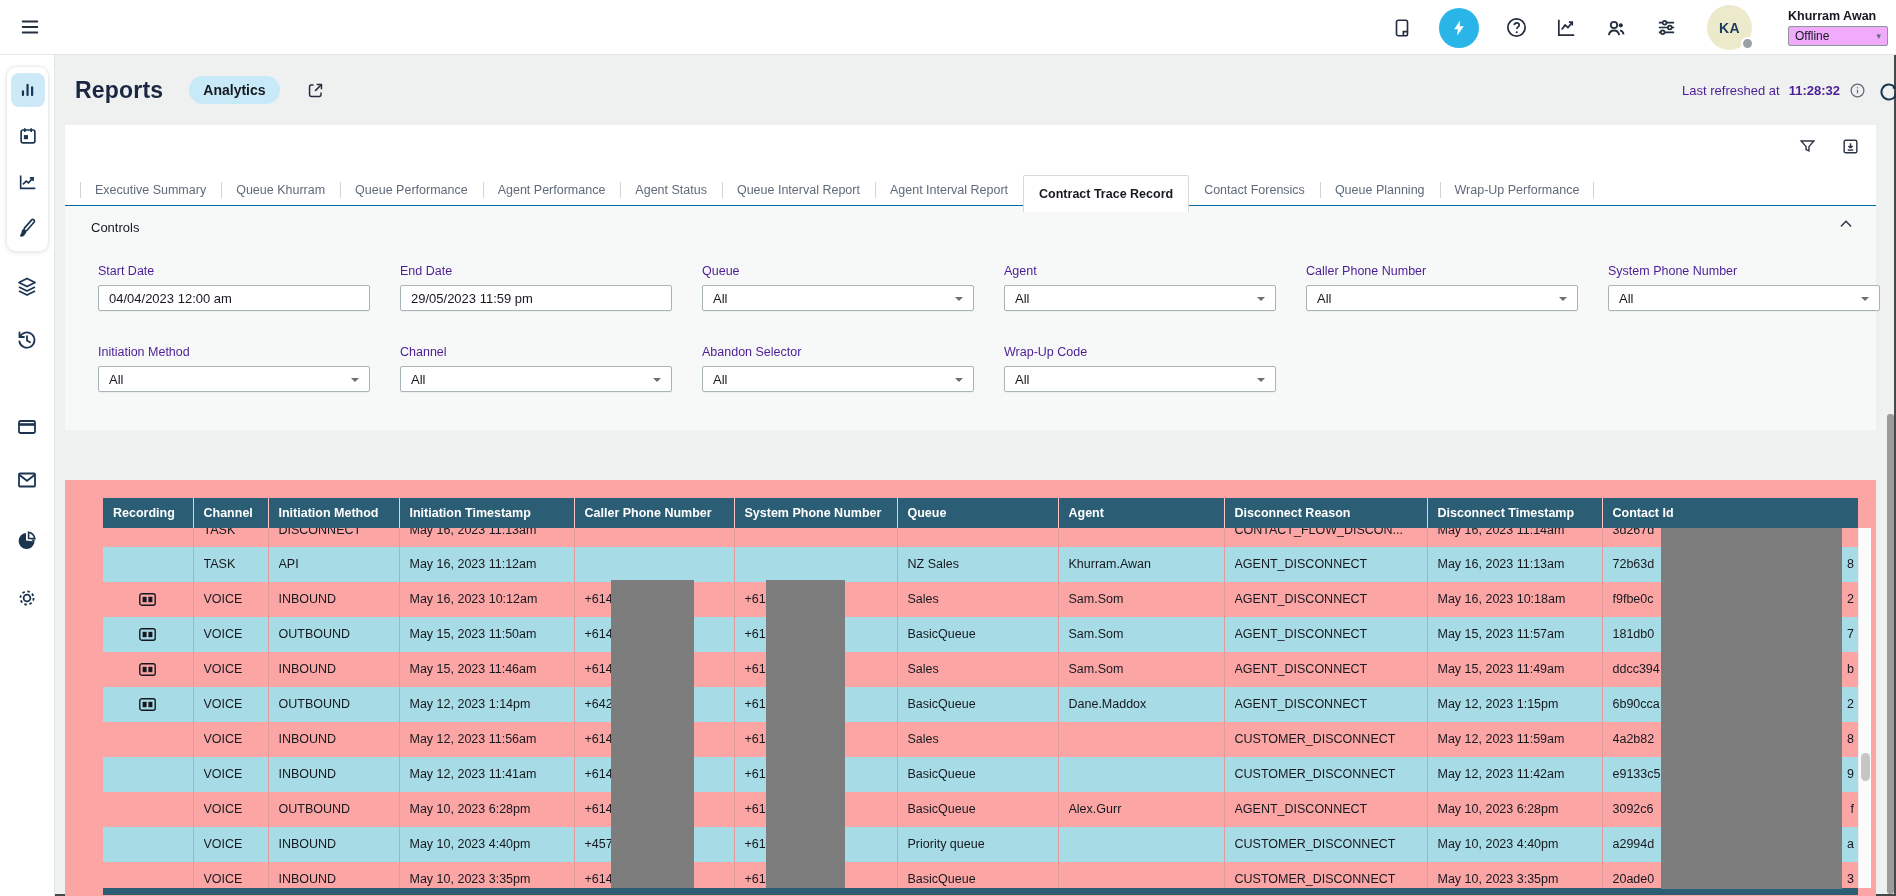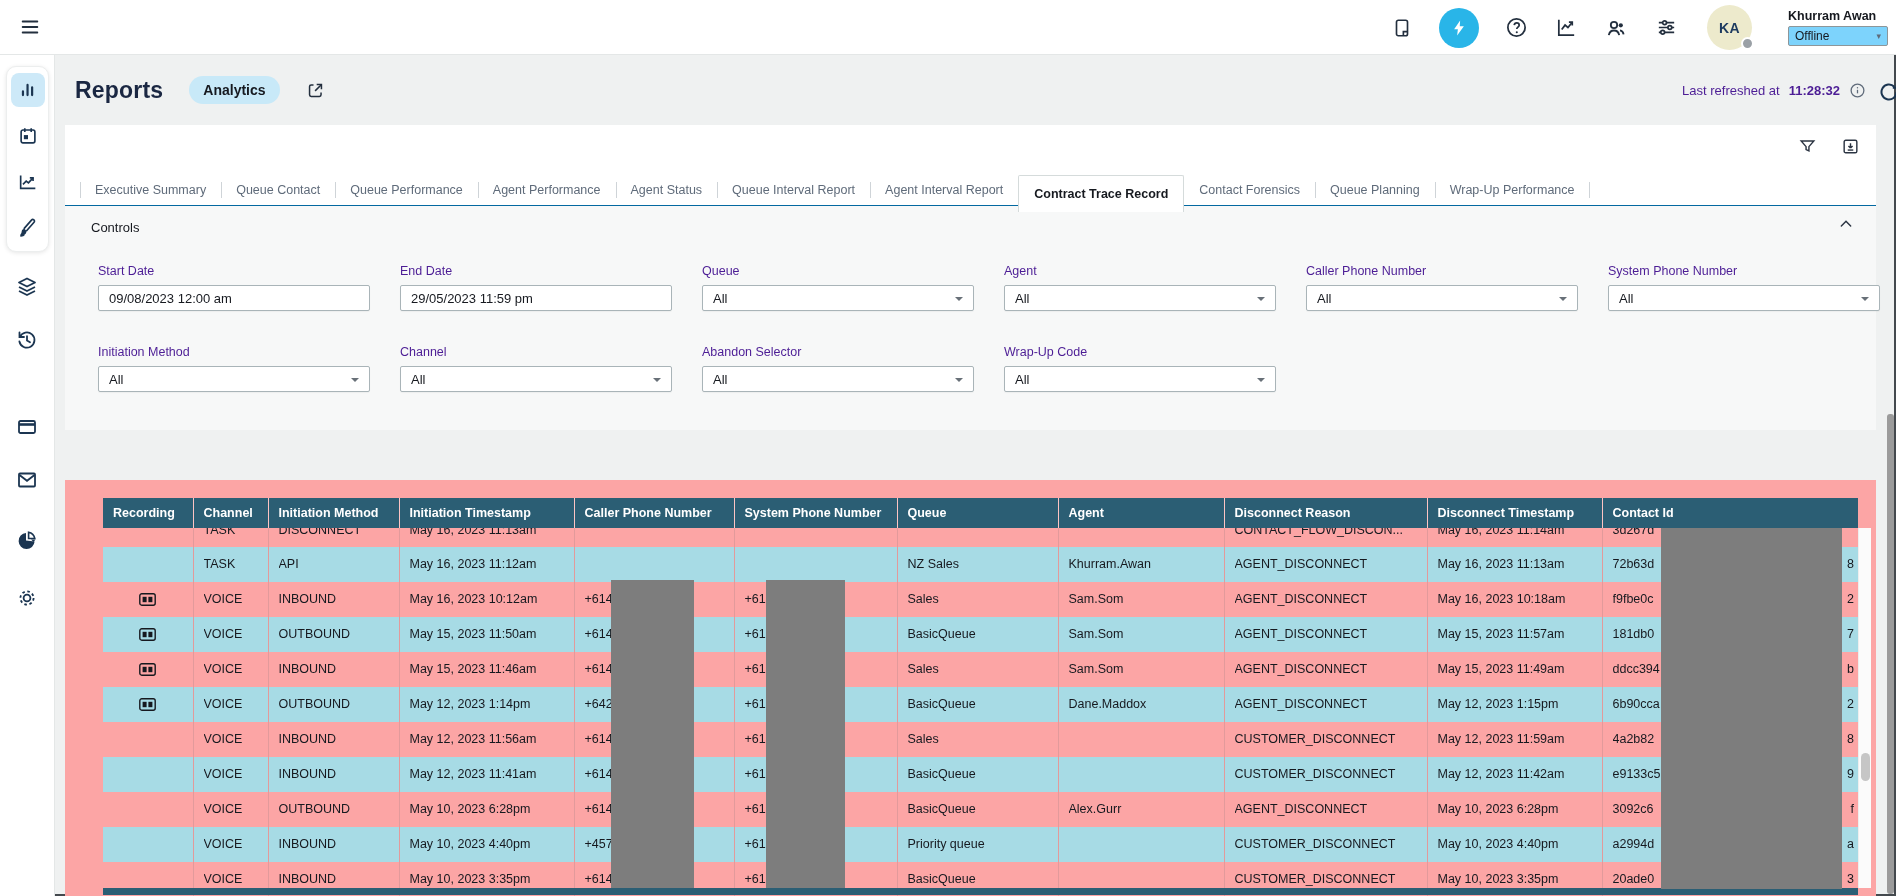--- a/index.html
+++ b/index.html
@@ -14,21 +14,21 @@
   .hamburger{position:absolute;left:14px;top:11px;width:32px;height:32px;display:flex;align-items:center;justify-content:center;cursor:pointer;background:none;border:none}
   .tb-right{position:absolute;right:8px;top:0;height:55px;display:flex;align-items:center;gap:24px}
   .tb-icon{width:26px;height:26px;display:flex;align-items:center;justify-content:center;background:none;border:none;cursor:pointer}
   .bolt-btn{width:40px;height:40px;border-radius:50%;background:#29b5e8;display:flex;align-items:center;justify-content:center;border:none;cursor:pointer}
   .avatar-wrap{position:relative;width:45px;height:45px;margin-left:4px}
   .avatar{width:45px;height:45px;border-radius:50%;background:#edeacc;display:flex;align-items:center;justify-content:center;
           font-weight:bold;font-size:14px;color:#1d3a5f;letter-spacing:.5px}
   .status-dot{position:absolute;right:-2px;bottom:0;width:13px;height:13px;border-radius:50%;background:#9aa0a6;border:2px solid #fff}
   .user-block{display:flex;flex-direction:column;gap:3px;margin-left:12px;width:100px}
   .user-name{font-size:12.5px;font-weight:bold;color:#16191f;white-space:nowrap}
-  .presence-select{height:20px;border:1px solid #8d9699;border-radius:2px;background:#7dd3fc;font-size:12px;color:#16191f;
+  .presence-select{height:20px;border:1px solid #8d9699;border-radius:2px;background:#f0abfc;font-size:12px;color:#16191f;
                    display:flex;align-items:center;justify-content:space-between;padding:0 6px;cursor:pointer;width:100px}
   .presence-select .caret{font-size:9px;color:#5f6b7a}
 
   
   .sidebar{position:absolute;left:0;top:55px;bottom:0;width:55px;background:#fff;border-right:1px solid #e4e7e7;z-index:8}
   .nav-card{position:absolute;left:6px;top:11px;width:43px;background:#fff;border:1px solid #eceeee;border-radius:10px;
             box-shadow:0 1px 4px rgba(0,0,0,.10);padding:6px 0;display:flex;flex-direction:column;align-items:center;gap:12px}
   .nav-item{width:34px;height:34px;border-radius:8px;display:flex;align-items:center;justify-content:center;cursor:pointer;background:none;border:none}
   .nav-item.active{background:#cde9f8}
   .side-item{position:absolute;left:10px;width:34px;height:34px;display:flex;align-items:center;justify-content:center;cursor:pointer;background:none;border:none}
@@ -274,42 +274,42 @@
       <button class="tool-btn">
         <svg width="19" height="19" viewBox="0 0 24 24" fill="none" stroke="#2b3442" stroke-width="1.8">
             <rect x="4" y="4" width="16" height="16" rx="2"></rect>
             <path d="M12 8v6m0 0 2.6-2.6M12 14l-2.6-2.6"></path>
             <path d="M8.5 16.5h7"></path>
           </svg>
       </button>
     </div>
     <div class="tabs">
         <button class="tab">Executive Summary</button>
-        <button class="tab">Queue Contact</button>
+        <button class="tab">Queue Khurram</button>
         <button class="tab">Queue Performance</button>
         <button class="tab">Agent Performance</button>
         <button class="tab">Agent Status</button>
         <button class="tab">Queue Interval Report</button>
         <button class="tab">Agent Interval Report</button>
         <button class="tab active">Contract Trace Record</button>
         <button class="tab">Contact Forensics</button>
         <button class="tab">Queue Planning</button>
         <button class="tab">Wrap-Up Performance</button>
       </div>
     <div class="controls-area">
       <div class="controls-label">Controls</div>
       <button class="collapse-btn">
         <svg width="16" height="16" viewBox="0 0 24 24" fill="none" stroke="#2b3442" stroke-width="2.2" stroke-linecap="round">
             <path d="M5 15l7-7 7 7"></path>
           </svg>
       </button>
       <div class="filters">
           <div class="field">
             <label>Start Date</label>
-            <div class="control">09/08/2023 12:00 am</div>
+            <div class="control">04/04/2023 12:00 am</div>
           </div>
           <div class="field">
             <label>End Date</label>
             <div class="control">29/05/2023 11:59 pm</div>
           </div>
           <div class="field">
             <label>Queue</label>
             <div class="control select">All</div>
           </div>
           <div class="field">

